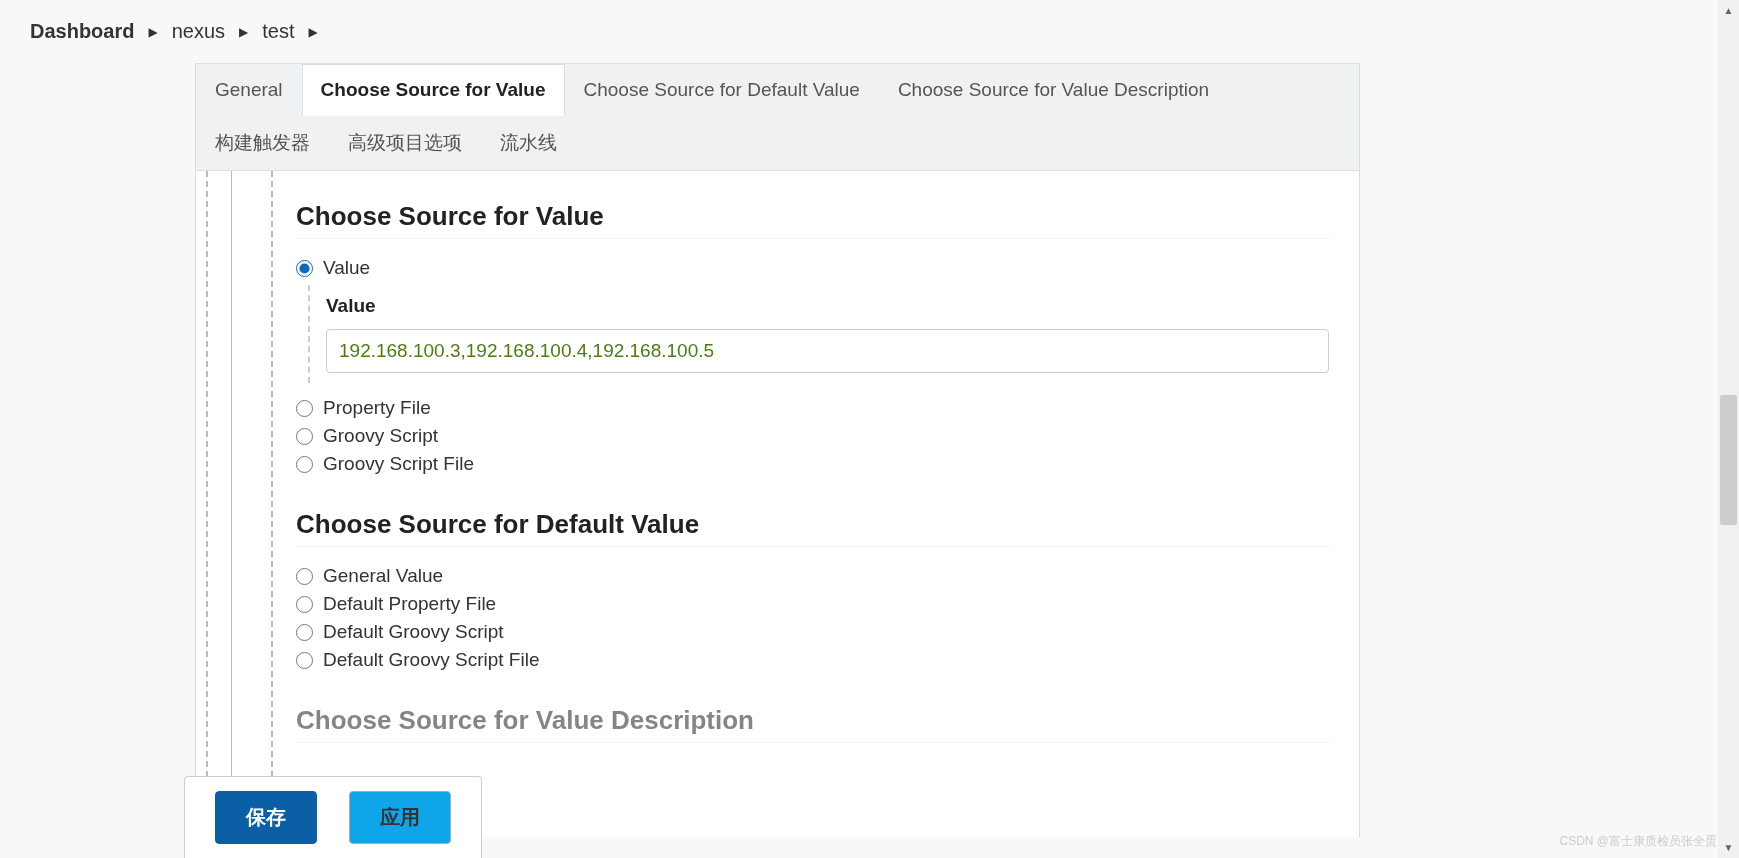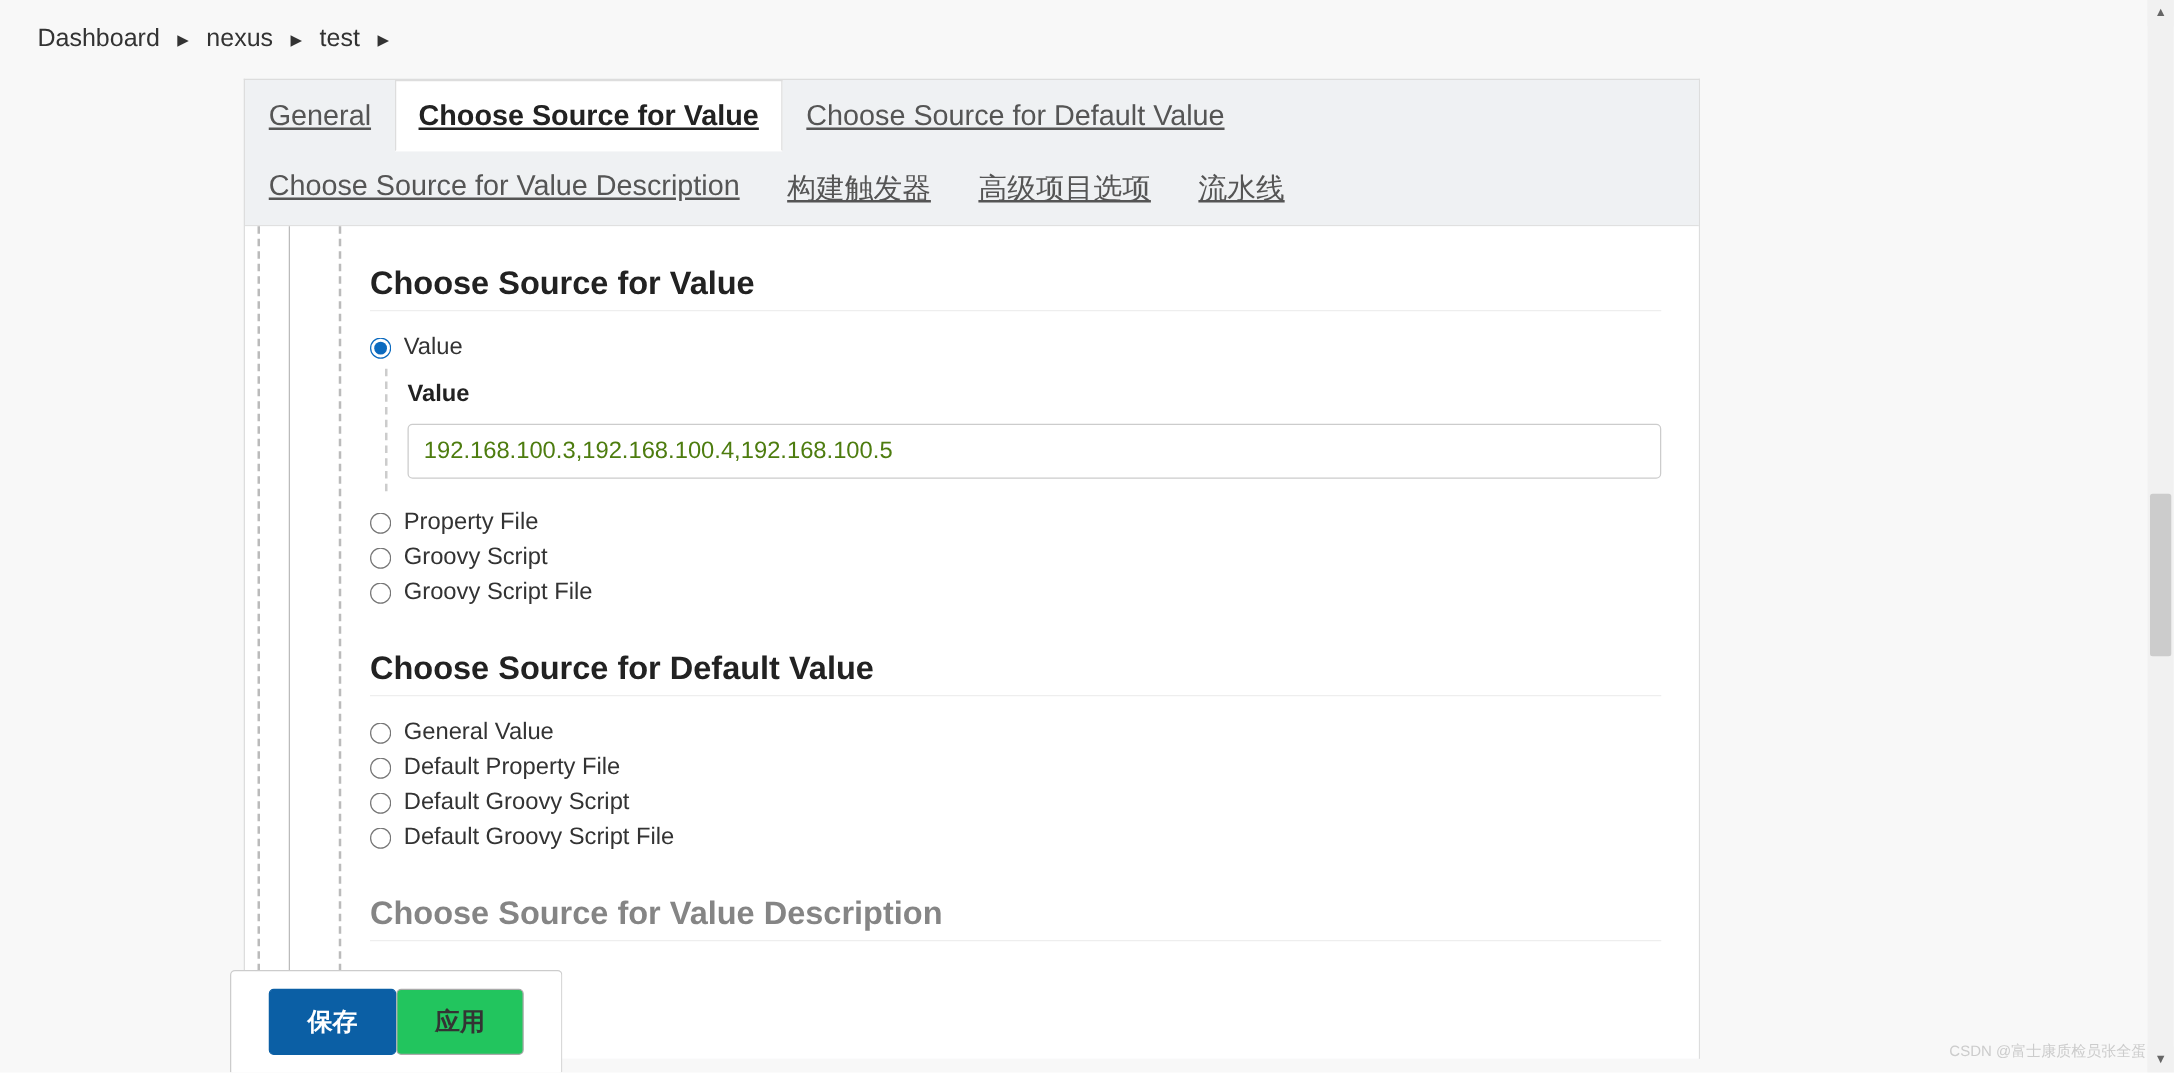--- a/index.html
+++ b/index.html
@@ -13,46 +13,45 @@
       position: relative;
     }
     .breadcrumb {
       display: flex;
       align-items: center;
       padding: 20px 30px;
       font-size: 20px;
       gap: 14px;
     }
     .breadcrumb .crumb { color: #333; cursor: pointer; }
-    .breadcrumb .crumb.root { font-weight: 400; }
+    .breadcrumb .crumb.root { font-weight: 700; }
     .breadcrumb .chevron { font-size: 12px; color: #333; }
     .main-area {
       margin-left: 195px;
       width: 1165px;
       background: #eff1f3;
       border: 1px solid #ddd;
       border-bottom: none;
       position: relative;
     }
     .tabs {
       display: flex;
       flex-wrap: wrap;
       background: #eff1f3;
       border-bottom: 1px solid #e0e0e0;
       padding: 0;
     }
     .tab {
       padding: 14px 18px;
-      font-size: 23px;
+      font-size: 19px;
       color: #555;
       cursor: pointer;
       background: transparent;
       border: 1px solid transparent;
       margin-bottom: -1px;
-      text-decoration: underline;
     }
     .tab.active {
       background: #fff;
       border: 1px solid #ddd;
       border-bottom: 1px solid #fff;
       color: #222;
       font-weight: 700;
     }
     .content-wrap {
       background: #fff;
@@ -137,21 +136,21 @@
       border-top-right-radius: 4px;
     }
     .btn {
       padding: 12px 30px;
       font-size: 20px;
       font-weight: 700;
       border-radius: 4px;
       cursor: pointer;
     }
     .btn-primary { background: #0b5fa5; color: #fff; border: 1px solid #0b5fa5; }
-    .btn-secondary { background: #22c55e; color: #333; border: 1px solid #aaa; }
+    .btn-secondary { background: #0ea5e9; color: #333; border: 1px solid #aaa; margin-left: 32px; }
     .watermark {
       position: absolute;
       bottom: 8px; right: 22px;
       font-size: 12px;
       color: #ccc;
     }
     .scrollbar-track {
       position: absolute;
       right: 0; top: 0;
       width: 21px; height: 858px;

